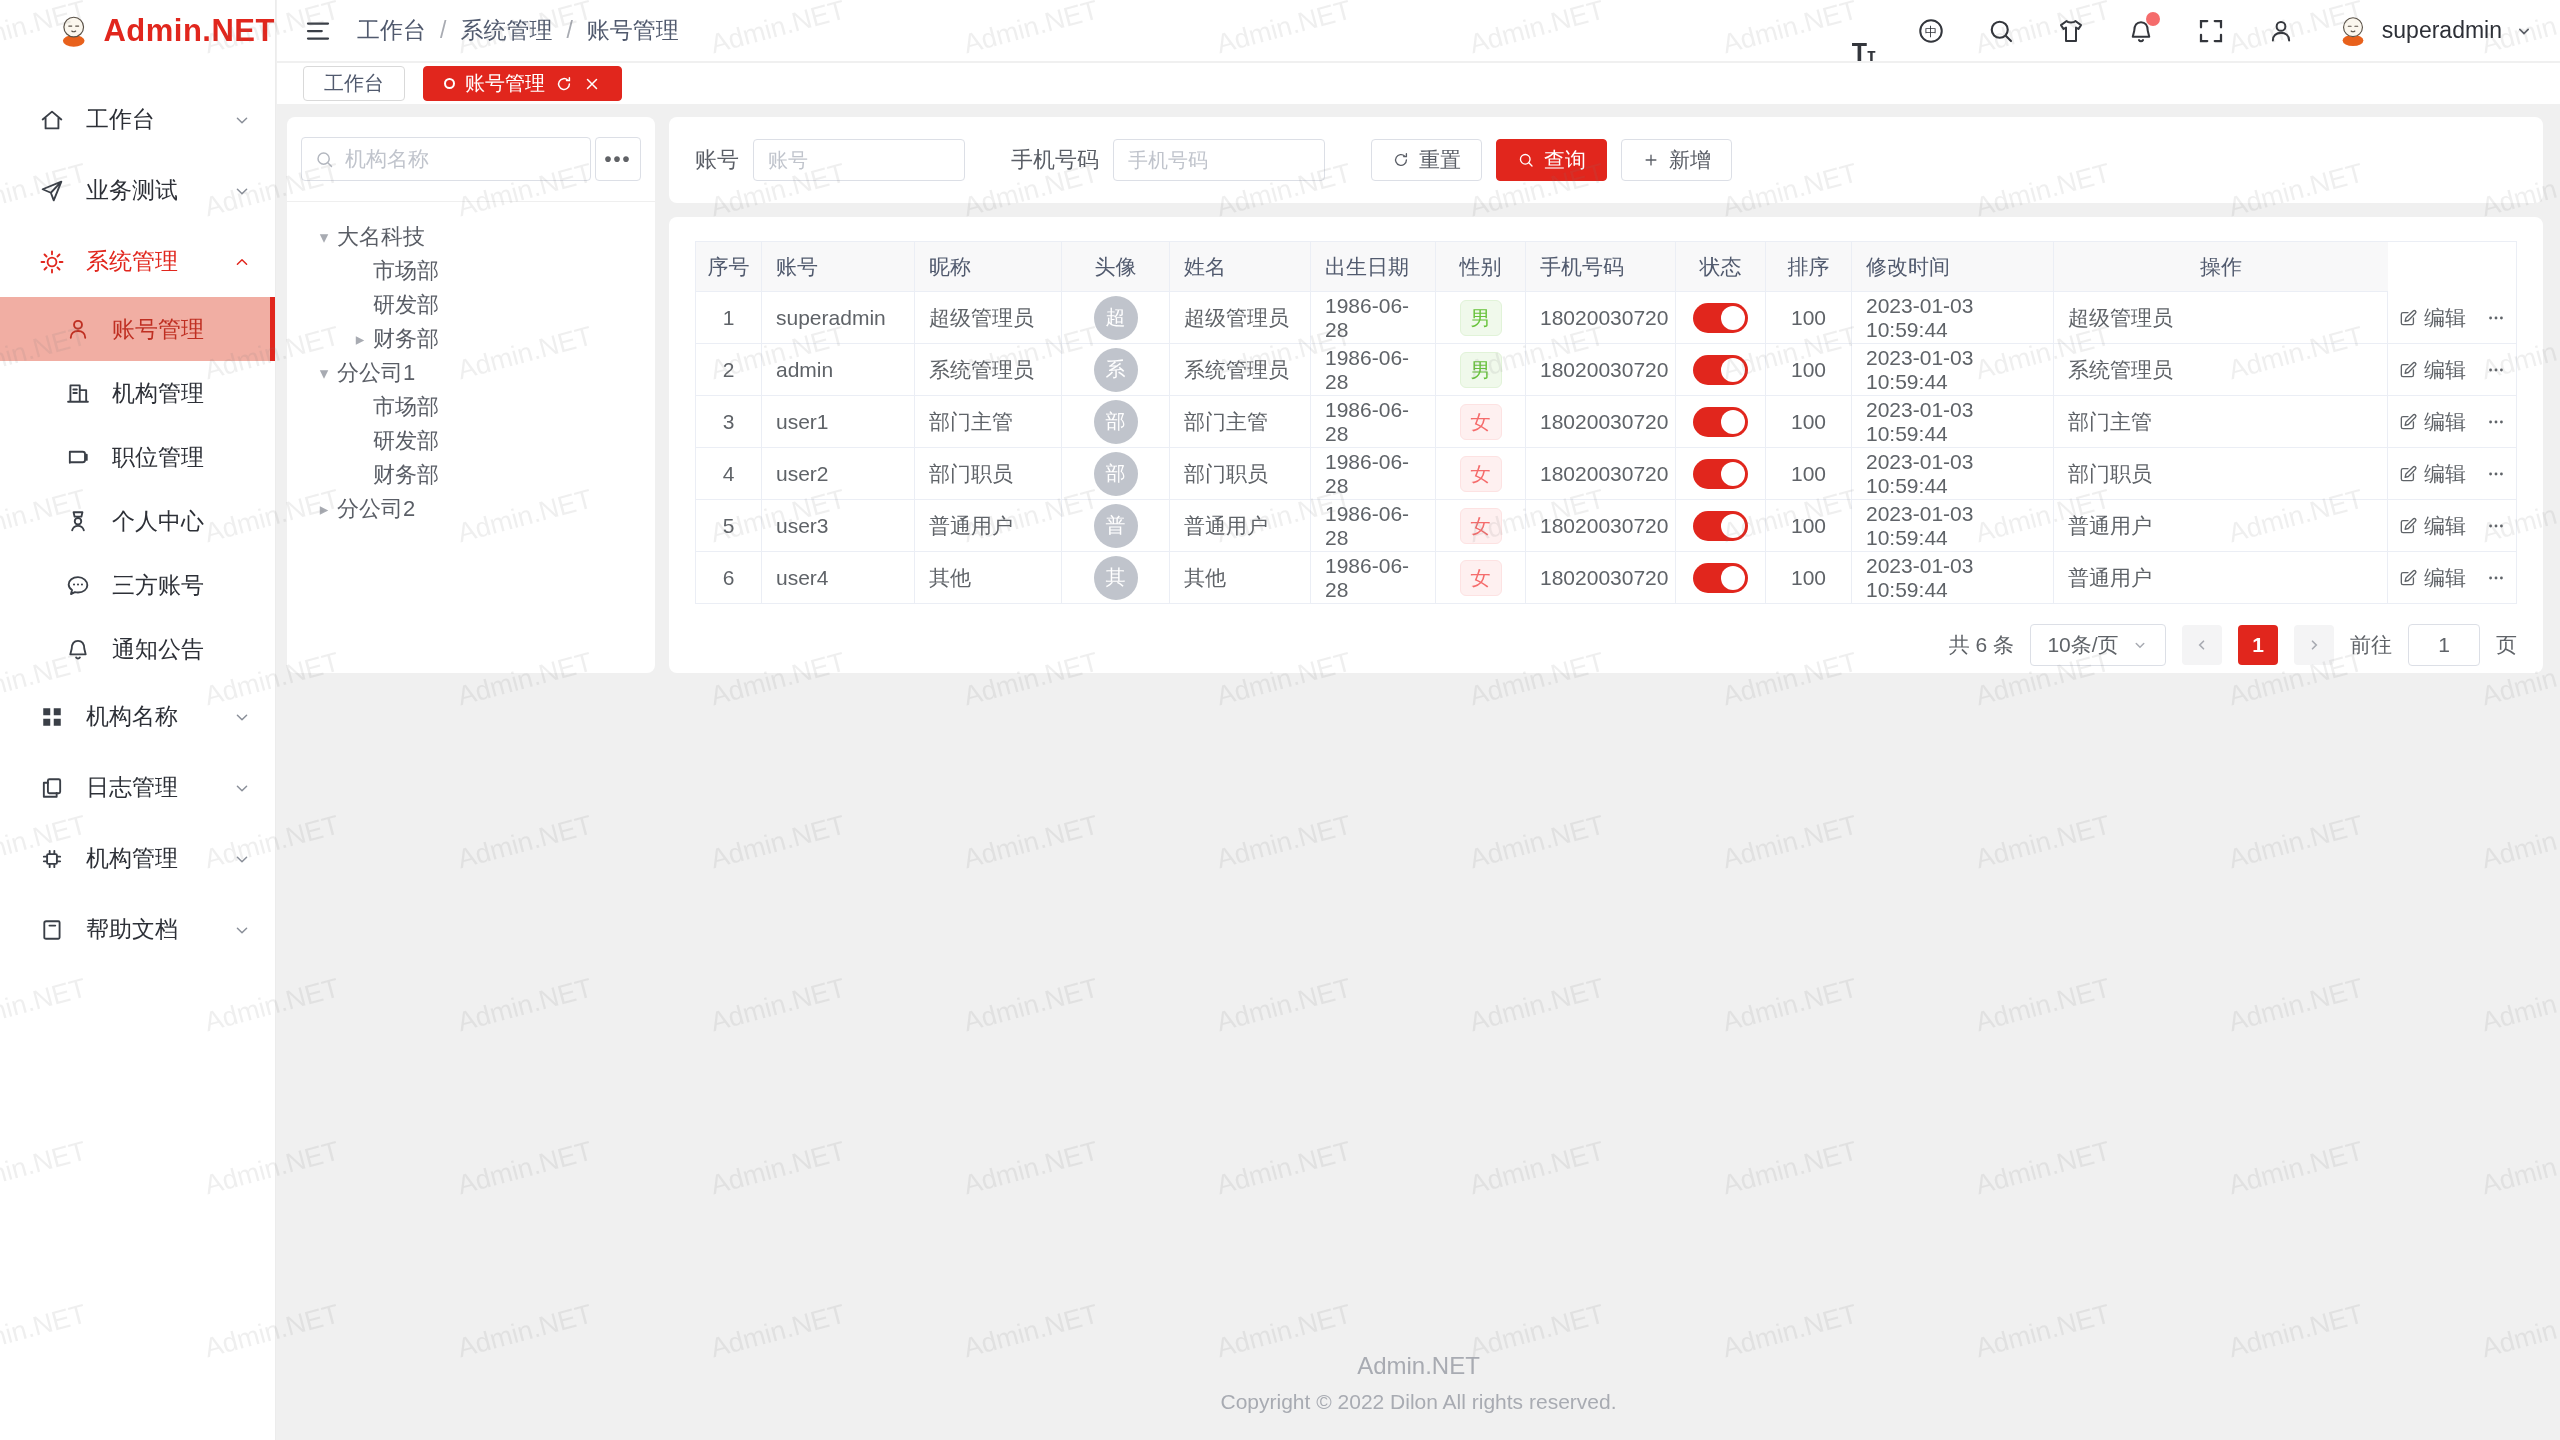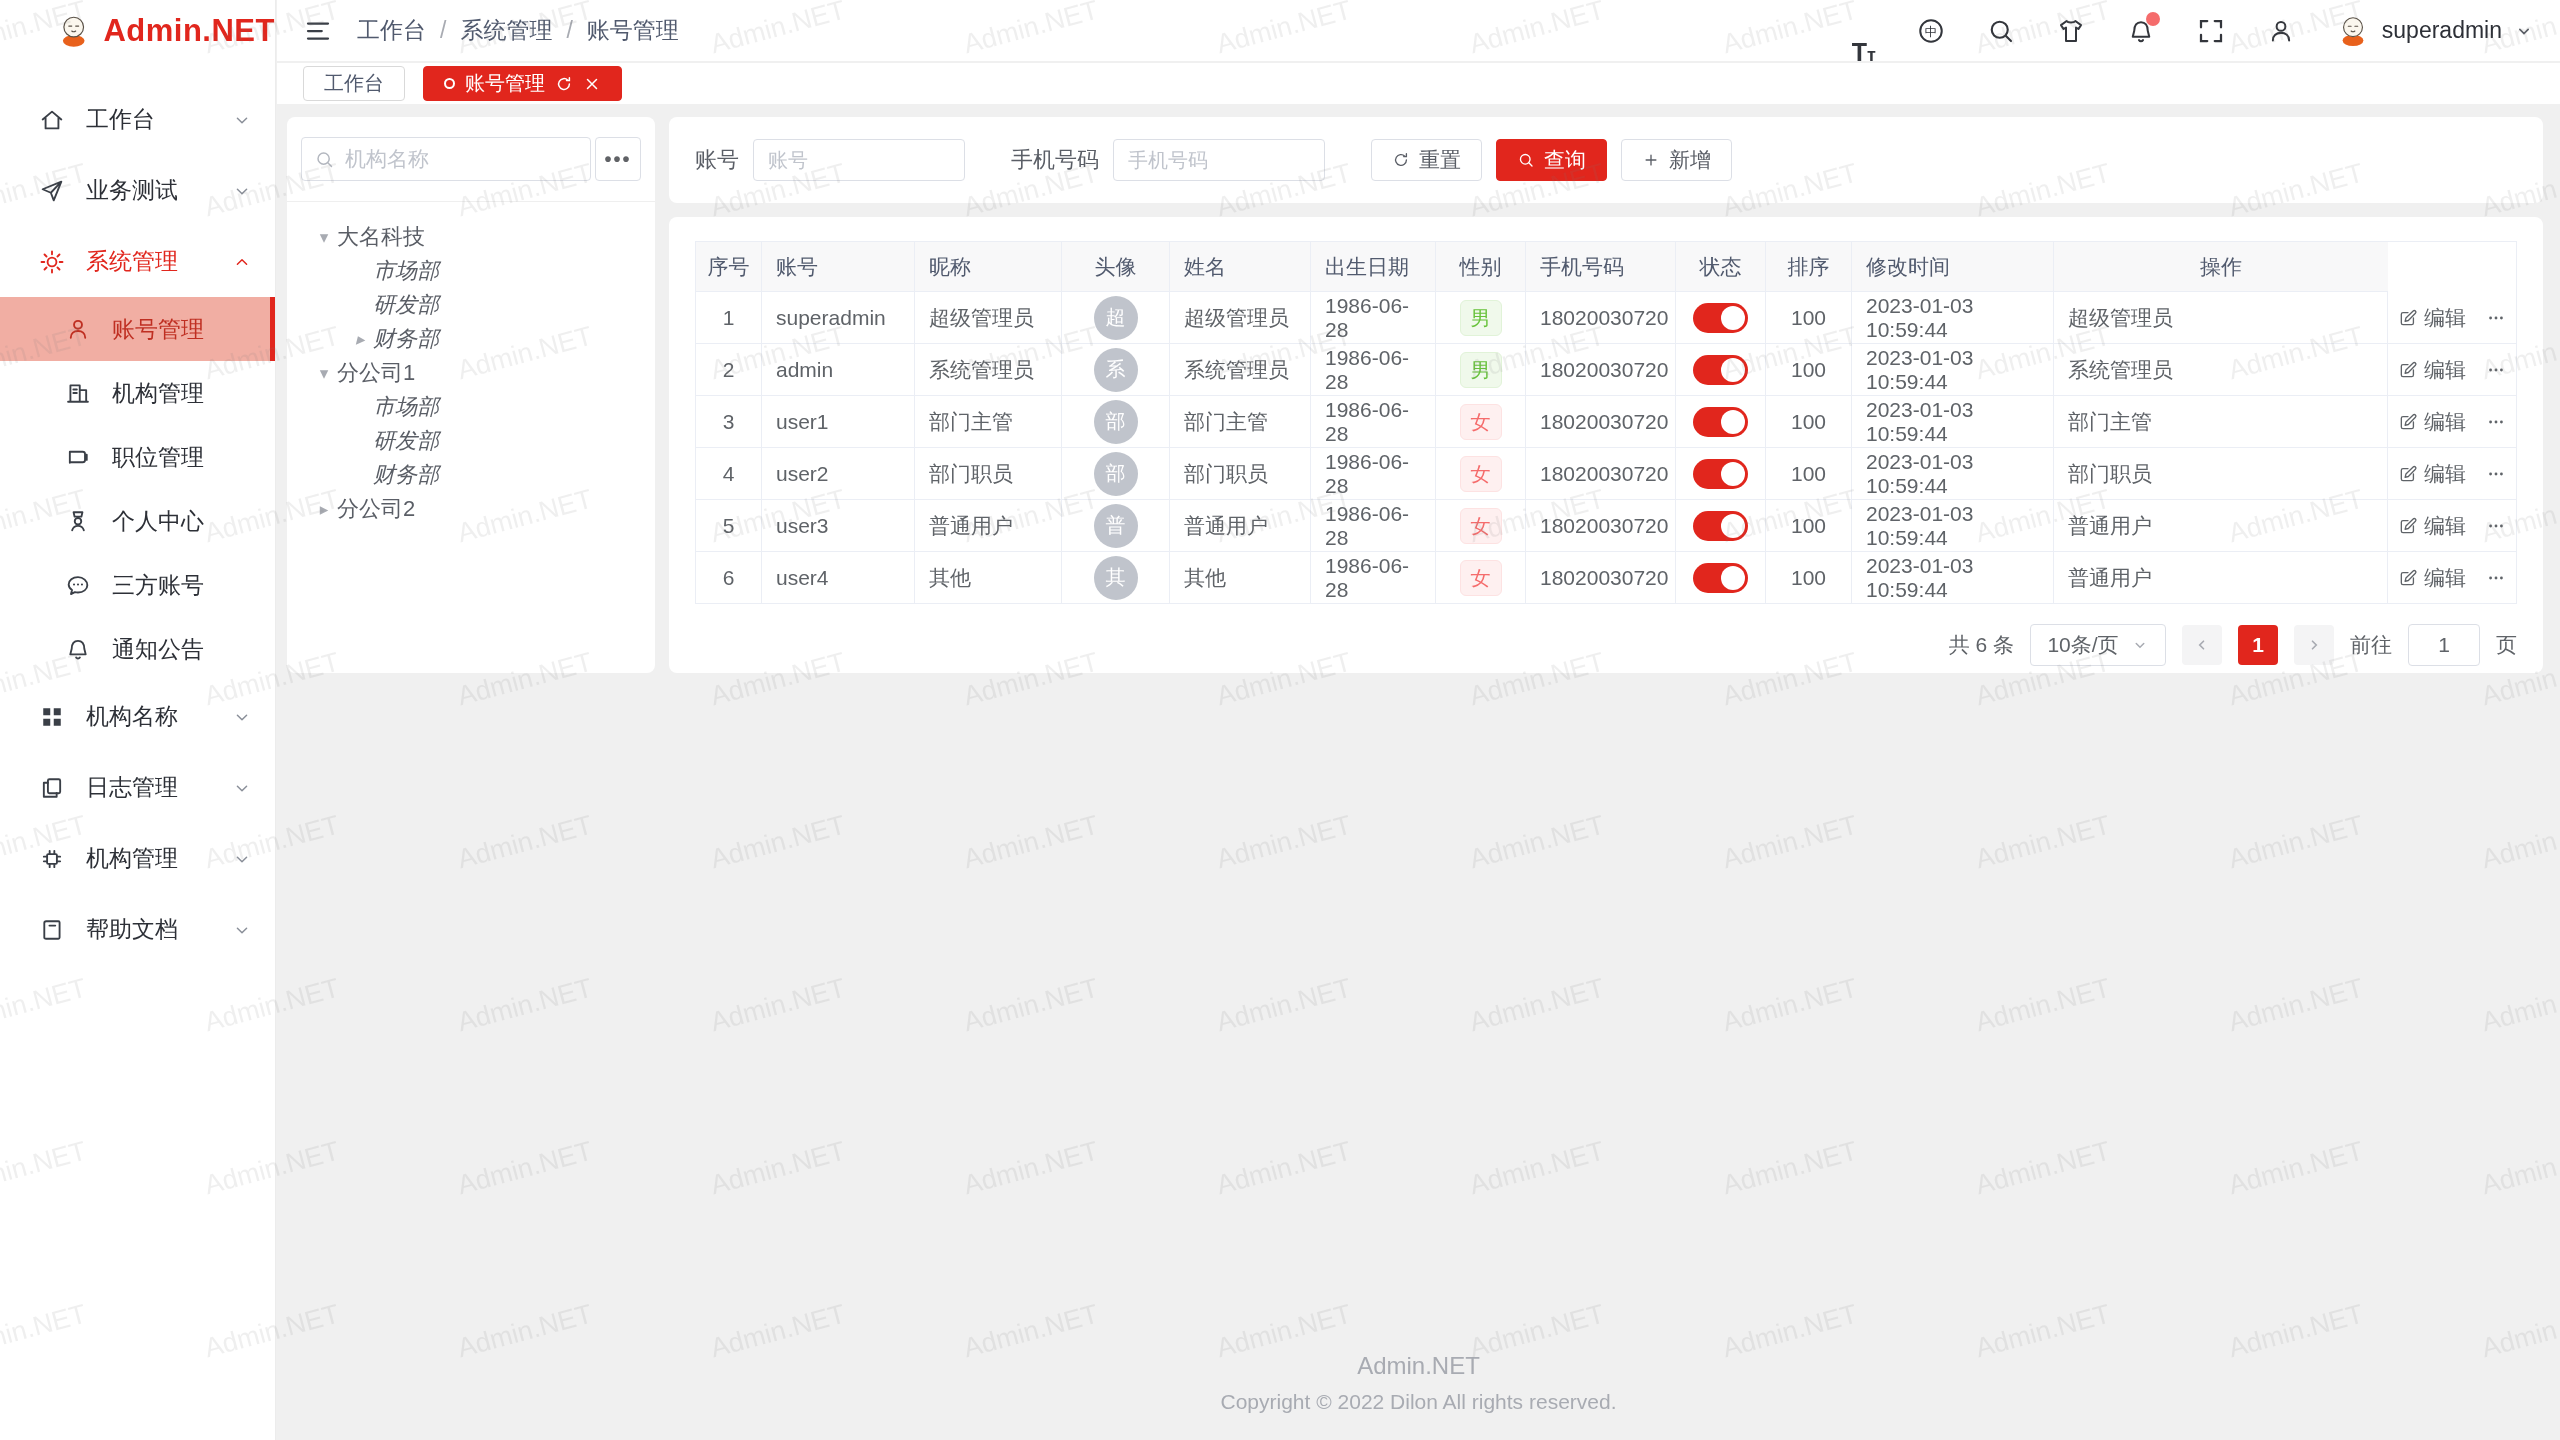--- a/index.html
+++ b/index.html
@@ -55,21 +55,21 @@
   .org-search { flex:1; height:44px; border:1px solid #dcdfe6; border-radius:4px; display:flex; align-items:center; gap:10px; padding:0 12px; }
   .org-search svg { width:21px; height:21px; color:#b3b7bf; flex:0 0 21px; }
   .org-search input { border:none; outline:none; width:100%; font-size:21px; color:#606266; font-family:inherit; }
   .org-search input::placeholder { color:#c0c4cc; }
   .more-btn { width:46px; height:44px; border:1px solid #dcdfe6; border-radius:4px; background:#fff; display:flex; align-items:center; justify-content:center; color:#606266; cursor:pointer; letter-spacing:2px; font-size:20px; font-weight:bold; }
   .org-div { border-bottom:1px solid #efefef; }
   .tree { padding:18px 10px; }
   .tree-row { height:34px; display:flex; align-items:center; font-size:22px; color:#5a5e66; cursor:pointer; }
   .tree-arrow { width:26px; text-align:center; color:#a8abb2; font-size:17px; flex:0 0 26px; }
   .lv0 { padding-left:14px; }
-  .lv1 { padding-left:50px;font-style:italic; }
+  .lv1 { padding-left:50px; }
 
   .search-card { left:669px; top:117px; width:1874px; height:86px; display:flex; align-items:center; padding:0 26px; gap:14px; }
   .f-label { font-size:22px; color:#5a5e66; }
   .f-label.ml { margin-left:32px; }
   .f-input { width:212px; height:42px; border:1px solid #dcdfe6; border-radius:4px; padding:0 14px; font-size:20px; color:#606266; outline:none; font-family:inherit; }
   .f-input::placeholder { color:#c0c4cc; }
   .btn { height:42px; display:flex; align-items:center; gap:9px; padding:0 20px; border-radius:4px; border:1px solid #dcdfe6; background:#fff; font-size:21px; color:#5a5e66; cursor:pointer; font-family:inherit; }
   .btn svg { width:18px; height:18px; }
   .btn.primary { background:#e1261d; border-color:#e1261d; color:#fff; }
   .btn.ml { margin-left:32px; }

